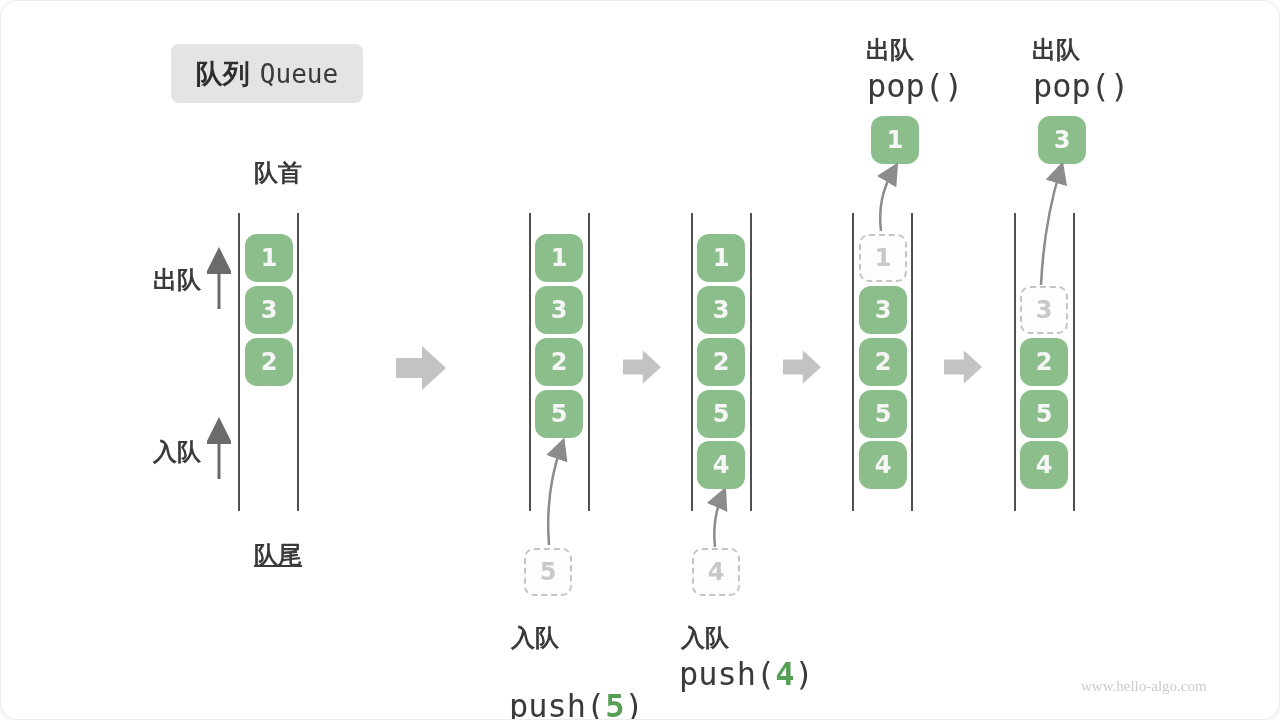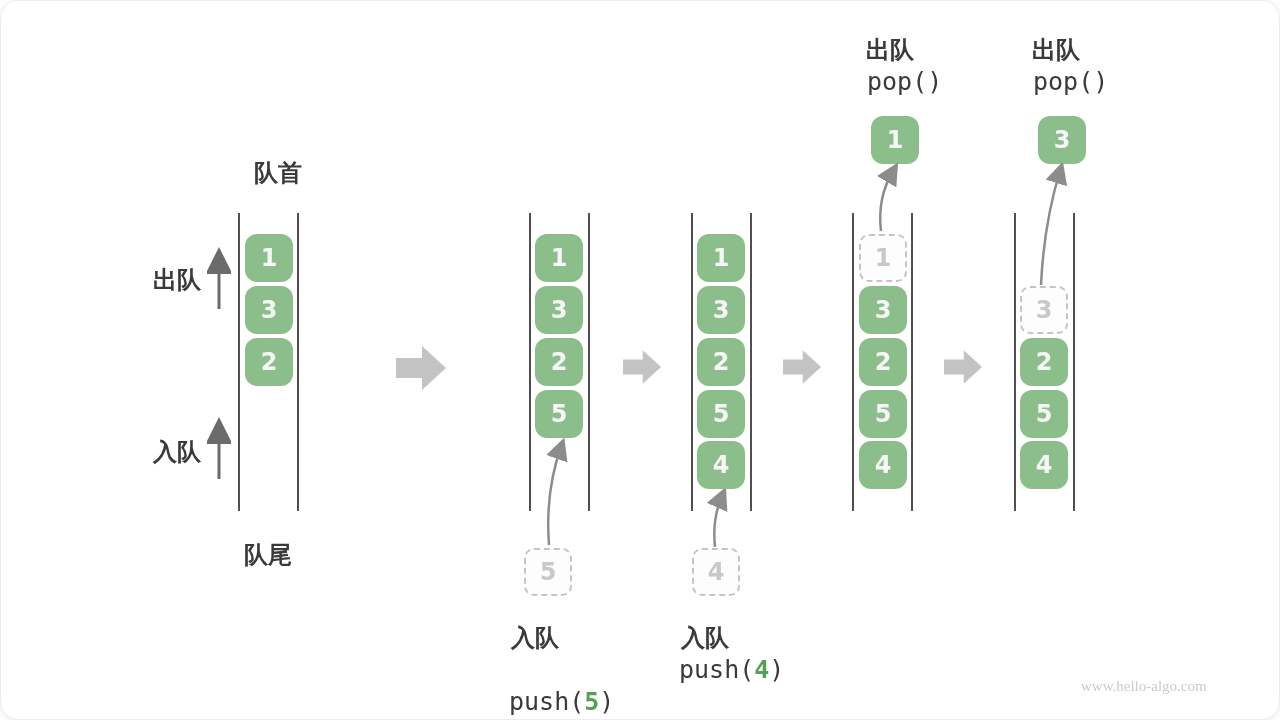--- a/index.html
+++ b/index.html
@@ -10,21 +10,21 @@
     box-sizing:border-box;
   }
   .abs{position:absolute;}
   .title-box{
     left:170px;top:43px;width:192px;height:59px;background:var(--title-bg,#e4e4e4);
     border-radius:8px;display:flex;align-items:center;justify-content:center;gap:10px;
   }
   .title-zh{font-weight:bold;font-size:27px;color:#2e2e2e;}
   .title-en{font-family:"DejaVu Sans Mono","Liberation Mono",monospace;font-size:26px;color:#3a3a3a;}
   .cjk-label{font-weight:600;font-size:24px;color:var(--text,#3a3a3a);white-space:nowrap;}
-  .code{font-family:"DejaVu Sans Mono","Liberation Mono",monospace;font-size:25px;color:var(--text,#3a3a3a);white-space:nowrap;}
+  .code{font-family:"DejaVu Sans Mono","Liberation Mono",monospace;font-size:32px;color:var(--text,#3a3a3a);white-space:nowrap;}
   .code .arg{color:var(--accent-green,#55a055);font-weight:bold;}
   .col-lines{
     width:61px;height:298px;box-sizing:border-box;
     border-left:2px solid var(--line,#4f4f4f);border-right:2px solid var(--line,#4f4f4f);
   }
   .box{
     width:48px;height:48px;border-radius:12px;background:var(--box-green,#8cbe8c);
     color:var(--box-text,#f6f6f6);font-weight:bold;font-size:24px;
     display:flex;align-items:center;justify-content:center;
   }
@@ -50,23 +50,27 @@
     <defs>
       <marker id="ah" markerWidth="9" markerHeight="9" refX="5" refY="4.5" orient="auto">
         <path d="M0,0 L9,4.5 L0,9 z" fill="#8c8c8c"></path>
       </marker>
       <marker id="ah2" markerWidth="9" markerHeight="9" refX="5" refY="4.5" orient="auto">
         <path d="M0,0 L9,4.5 L0,9 z" fill="#6b6b6b"></path>
       </marker>
     </defs>
   </svg>
 
+  <div class="abs title-box">
+    <span class="title-zh">队列</span>
+    <span class="title-en">Queue</span>
+  </div>
 
   <div class="abs cjk-label" style="left:243px;top:156px;width:58px;text-align:right;">队首</div>
-  <div class="abs cjk-label" style="left:243px;top:538px;width:58px;text-align:left;">队尾</div>
+  <div class="abs cjk-label" style="left:243px;top:538px;width:58px;text-align:right;text-decoration:underline;">队尾</div>
 
   <div class="abs cjk-label" style="left:152px;top:263px;">出队</div>
   <svg class="abs thin-arrow" style="left:206px;top:246px;" width="24" height="64" viewBox="0 0 24 64">
     <line x1="12" y1="62" x2="12" y2="12" stroke="currentColor" stroke-width="3" marker-end="url(#ah2)"></line>
   </svg>
   <div class="abs cjk-label" style="left:152px;top:435px;">入队</div>
   <svg class="abs thin-arrow" style="left:206px;top:416px;" width="24" height="64" viewBox="0 0 24 64">
     <line x1="12" y1="62" x2="12" y2="12" stroke="currentColor" stroke-width="3" marker-end="url(#ah2)"></line>
   </svg>
 

